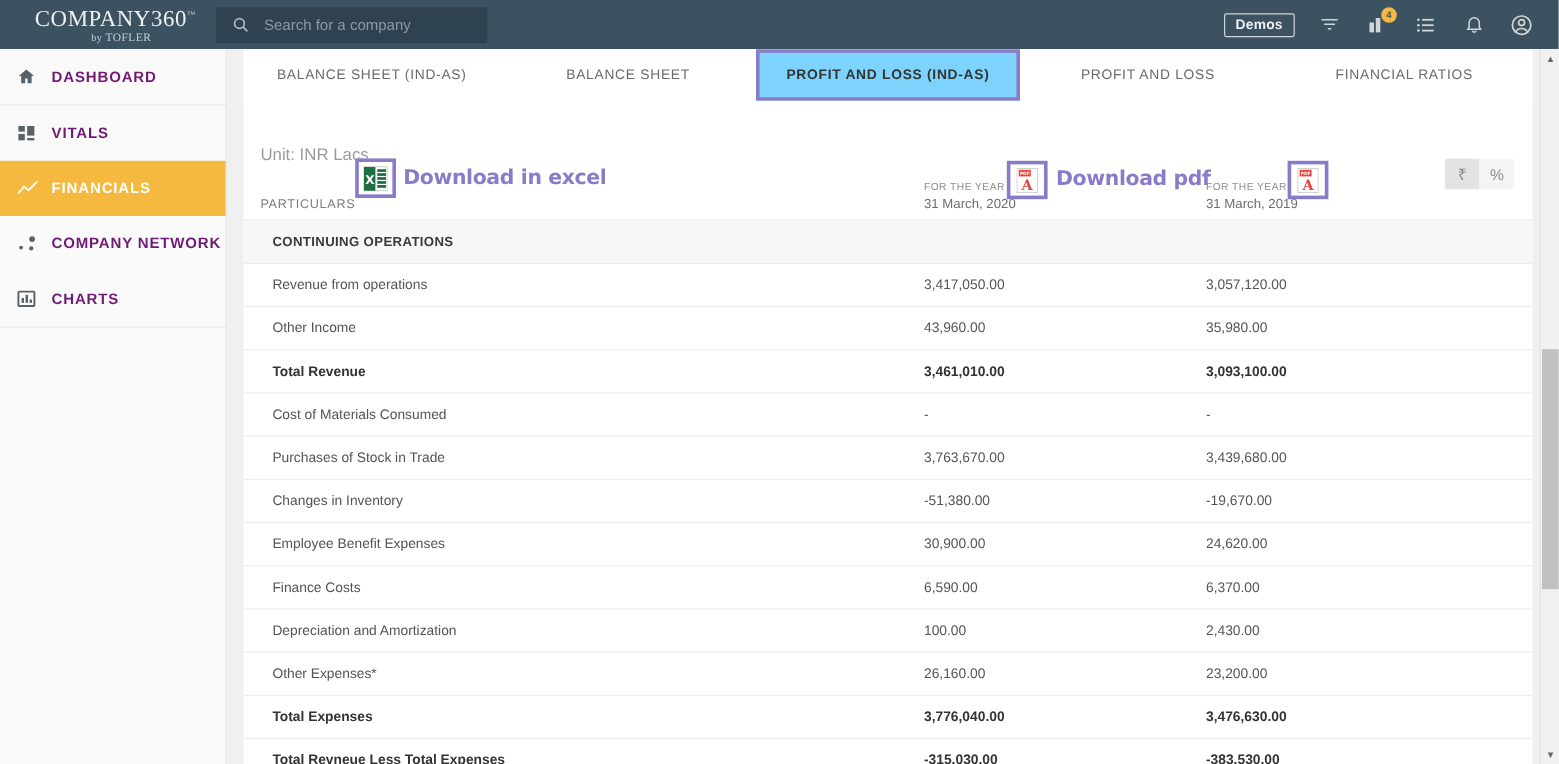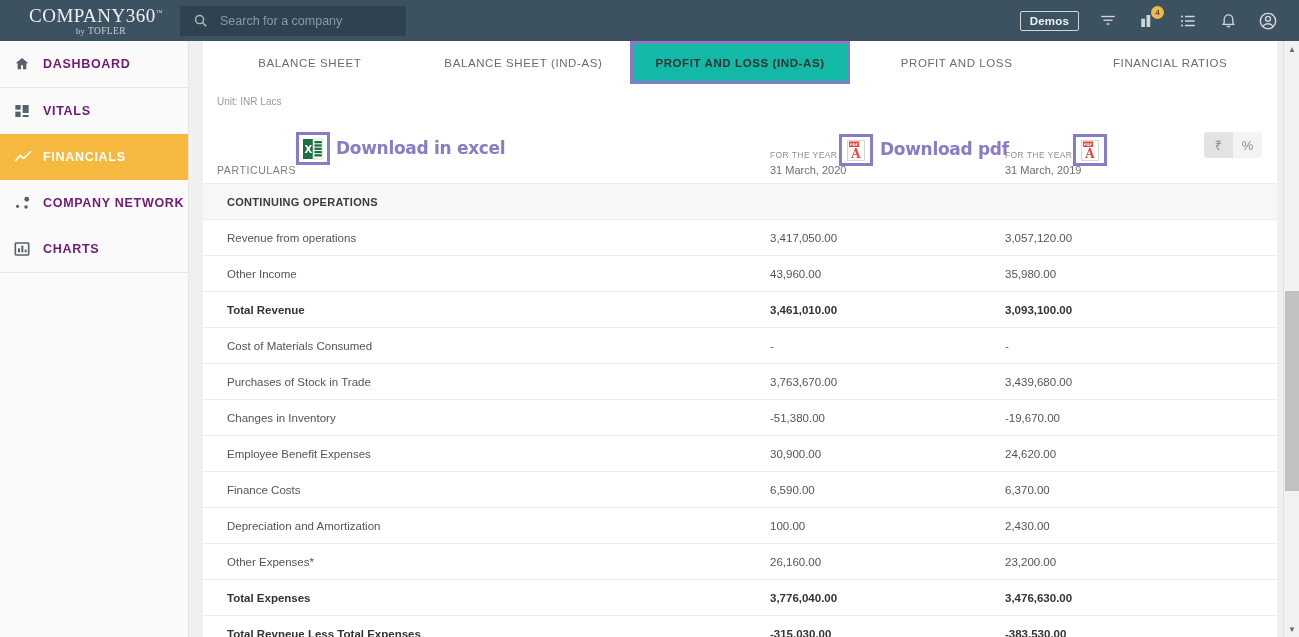--- a/index.html
+++ b/index.html
@@ -79,29 +79,29 @@
   .tabs {
     position:absolute; left:14px; top:0px; width:1074px; height:43px;
     background:#ffffff; display:flex; align-items:stretch;
   }
   .tab {
     flex:1; display:flex; align-items:center; justify-content:center;
     font-size:11.5px; color:#6b6b6b; letter-spacing:.6px; cursor:pointer;
     background:#ffffff;
   }
   .tab.active {
-    border:3px solid #8a7bc8; color:#333; font-weight:bold; background:#14b8a6;
+    border:3px solid #8a7bc8; color:#333; font-weight:bold; background:#7dd3fc;
   }
 
   .panel {
     position:absolute; left:14px; top:43px; width:1074px; height:553px;
     background:#ffffff;
   }
   .unit-line {
-    position:absolute; left:14px; top:12px; font-size:10px; color:#9a9a9a;
+    position:absolute; left:14px; top:36px; font-size:14px; color:#9a9a9a;
   }
   .toggle-group {
     position:absolute; right:15px; top:48px; display:flex;
     border-radius:3px; overflow:hidden;
   }
   .toggle-btn {
     width:29px; height:26px; display:flex; align-items:center; justify-content:center;
     font-size:13px; color:#8a8a8a; cursor:pointer;
   }
   .toggle-btn.on { background:#e3e3e3; }
@@ -285,22 +285,22 @@
       </span>
       <span class="nlabel">CHARTS</span>
     </div>
 
     <div class="nav-sep"></div>
   </div>
 
   <div class="content">
 
     <div class="tabs">
+      <div class="tab">BALANCE SHEET (IND-AS)</div>
       <div class="tab">BALANCE SHEET</div>
-      <div class="tab">BALANCE SHEET (IND-AS)</div>
       <div class="tab active">PROFIT AND LOSS (IND-AS)</div>
       <div class="tab">PROFIT AND LOSS</div>
       <div class="tab">FINANCIAL RATIOS</div>
     </div>
 
     <div class="panel">
 
       <div class="unit-line">Unit: INR Lacs</div>
 
       <div class="toggle-group">

